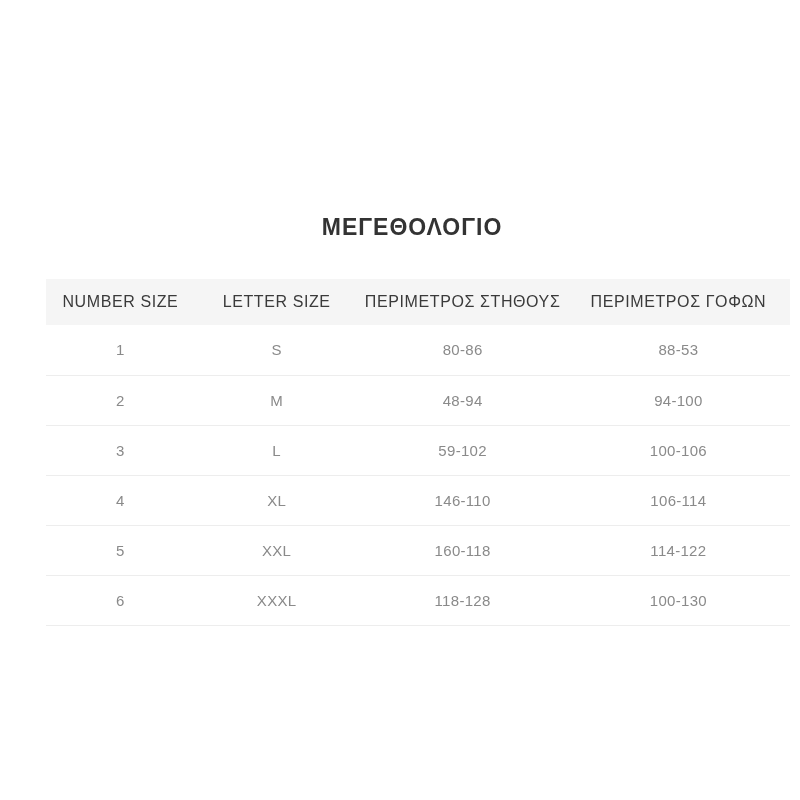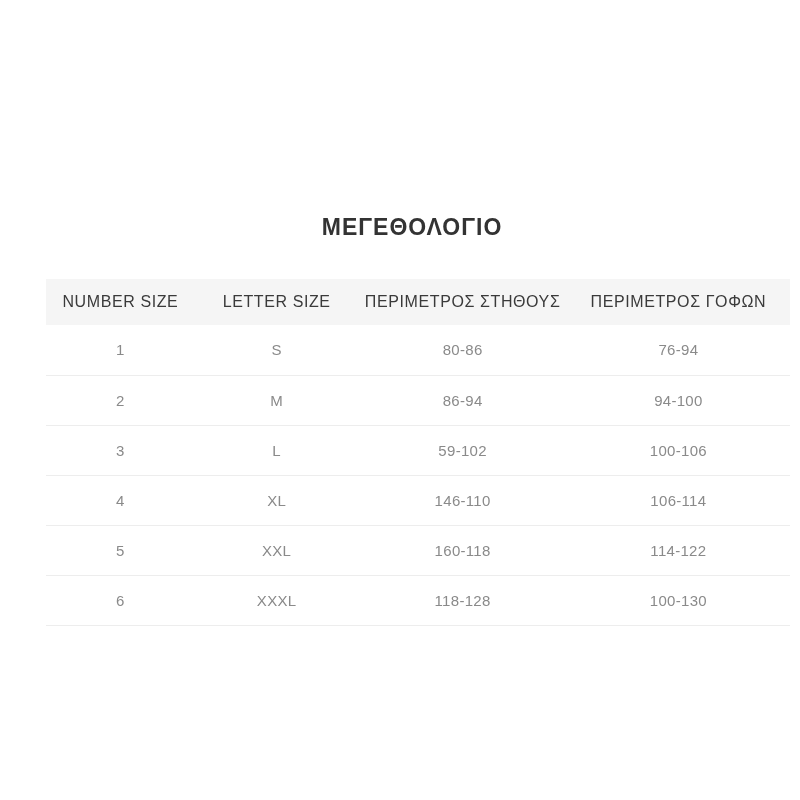--- a/index.html
+++ b/index.html
@@ -76,26 +76,26 @@
         <th>LETTER SIZE</th>
         <th>ΠΕΡΙΜΕΤΡΟΣ ΣΤΗΘΟΥΣ</th>
         <th>ΠΕΡΙΜΕΤΡΟΣ ΓΟΦΩΝ</th>
       </tr>
     </thead>
     <tbody>
       <tr>
         <td>1</td>
         <td>S</td>
         <td>80-86</td>
-        <td>76-94</td>
+        <td>88-53</td>
       </tr>
       <tr>
         <td>2</td>
         <td>M</td>
-        <td>86-94</td>
+        <td>48-94</td>
         <td>94-100</td>
       </tr>
       <tr>
         <td>3</td>
         <td>L</td>
         <td>59-102</td>
         <td>100-106</td>
       </tr>
       <tr>
         <td>4</td>

